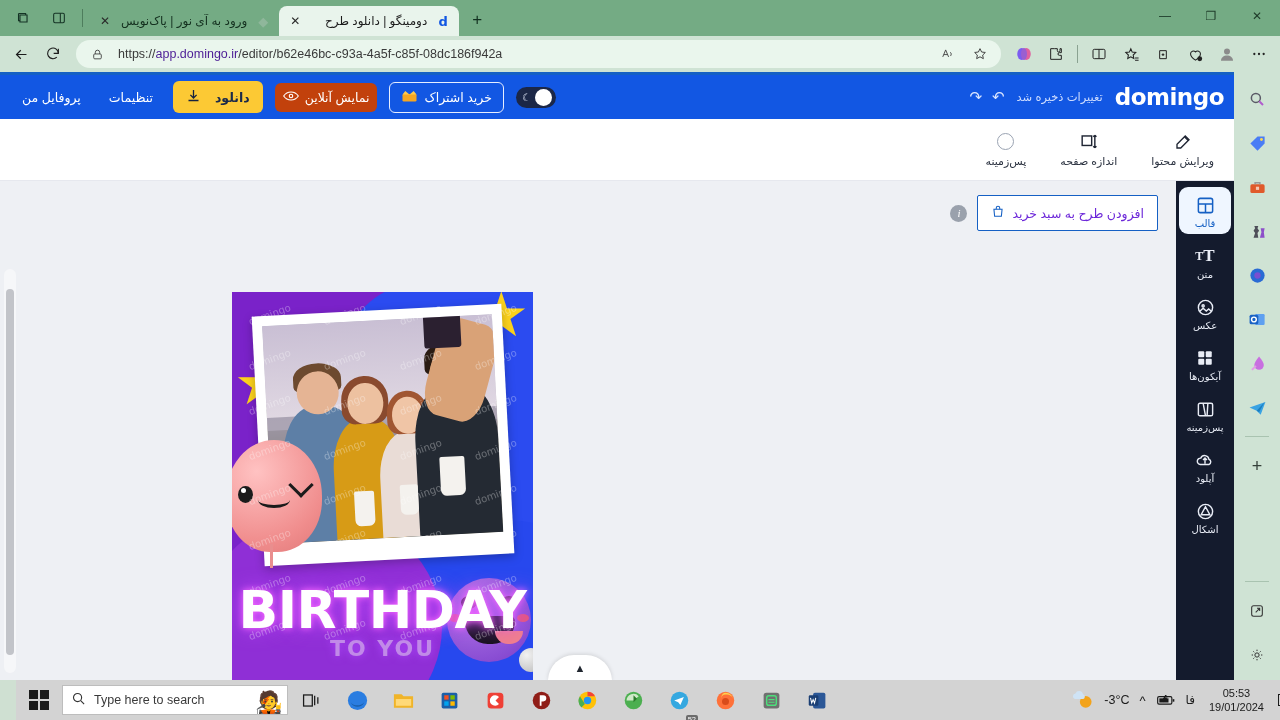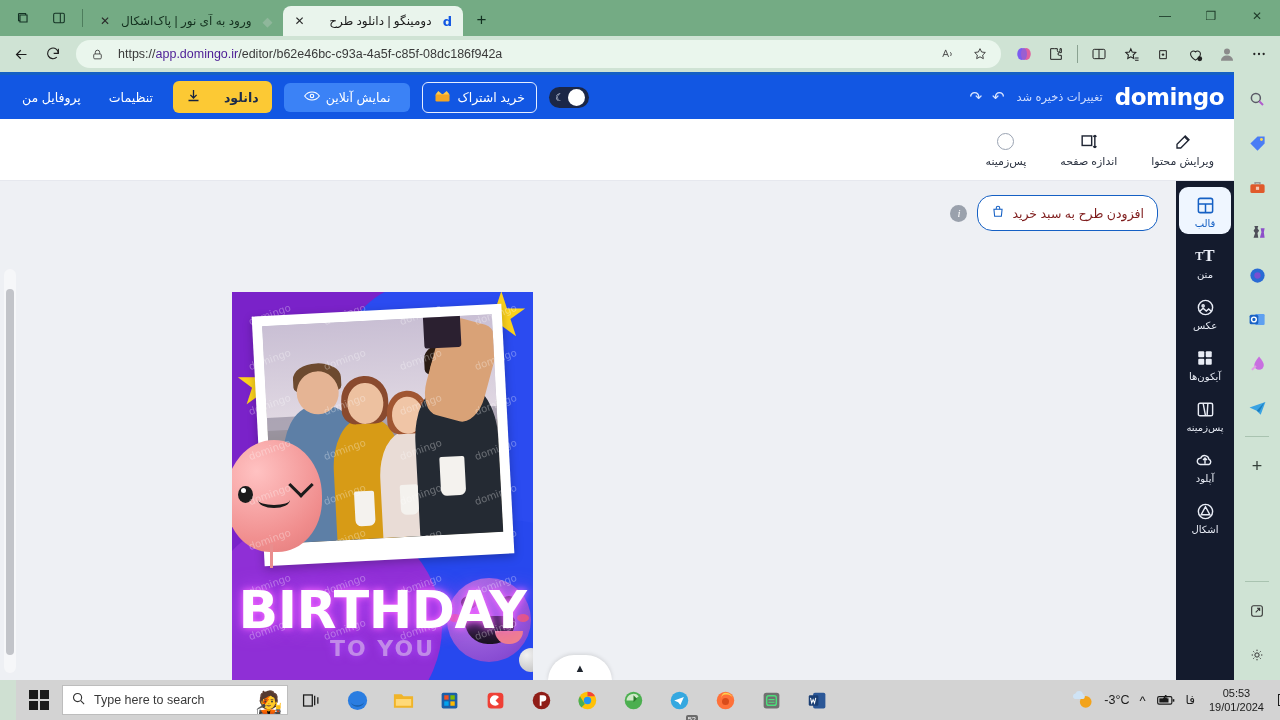--- a/index.html
+++ b/index.html
@@ -112,25 +112,25 @@
   .logo {
     font-size: 23px; font-weight: bold; color: #fff; letter-spacing: -.5px;
     font-family: "DejaVu Sans", sans-serif; display: flex; align-items: center;
   }
   .saved-note { font-size: 11.5px; color: #cddcff; }
   .undo-redo { display: flex; gap: 10px; align-items: center; color: #dbe6ff; font-size: 15px; }
   .hdr-spacer { flex: 1 1 auto; }
   .hdr-link { color: #fff; font-size: 12.5px; padding: 4px 8px; border-radius: 4px; }
   .btn-download {
     background: #fcc934; color: #1b2a4a; font-size: 12.5px; font-weight: bold;
-    border-radius: 6px; padding: 7px 13px; display: flex; align-items: center; gap: 23px;
+    border-radius: 6px; padding: 7px 13px; display: flex; align-items: center; gap: 14px;
   }
   .btn-preview {
-    background: #3b82f6; color: #fff; font-size: 12.5px; border-radius: 6px;
-    padding: 7px 20px; display: flex; align-items: center; gap: 6px;
+    background: #c2410c; color: #fff; font-size: 12.5px; border-radius: 6px;
+    padding: 7px 8px; display: flex; align-items: center; gap: 6px;
   }
   .btn-sub {
     border: 1px solid #e7eeff; color: #fff; font-size: 12.5px; border-radius: 6px;
     padding: 6px 11px; display: flex; align-items: center; gap: 6px; background: transparent;
   }
   .crown { font-size: 13px; }
   .theme-toggle {
     width: 40px; height: 21px; border-radius: 12px; background: #1b2747;
     display: flex; align-items: center; padding: 2px; direction: ltr;
   }
@@ -165,22 +165,22 @@
   .panel-item .p-ico { height: 22px; display: flex; align-items: center; font-size: 18px; }
   .panel-item .p-lbl { font-size: 10px; white-space: nowrap; }
   .panel-item.active { background: #eff6ff; color: #1560c4; }
 
   .canvas-area { flex: 1 1 auto; position: relative; overflow: hidden; }
   .cart-row {
     position: absolute; top: 14px; left: 0; width: 100%;
     display: flex; direction: rtl; align-items: center; gap: 10px; padding: 0 18px;
   }
   .btn-cart {
-    border: 1px solid #1560c4; color: #7f1d1d; background: #fff; font-size: 12.5px;
-    border-radius: 15px; padding: 8px 13px; display: flex; align-items: center; gap: 7px;
+    border: 1px solid #1560c4; color: #6d28d9; background: #fff; font-size: 12.5px;
+    border-radius: 2px; padding: 8px 13px; display: flex; align-items: center; gap: 7px;
   }
   .info-badge {
     width: 17px; height: 17px; border-radius: 50%; background: #9aa1ac; color: #fff;
     font-size: 11px; font-style: italic; display: flex; align-items: center; justify-content: center;
     font-family: "Liberation Serif", serif;
   }
 
   
   .poster {
     position: absolute; left: 232px; top: 111px; width: 301px; height: 388px;
@@ -363,21 +363,21 @@
           <svg width="16" height="16" viewBox="0 0 24 24" fill="none" stroke="currentColor" stroke-width="1.6">
             <rect x="4" y="5" width="16" height="14" rx="2"></rect>
               <path d="M14 5v14"></path>
           </svg>
         </div>
         <div class="vsep"></div>
       </div>
 
       <div class="tab inactive">
         <span class="favicon" style="color:#8fb79b;">◆</span>
-        <span class="tab-title">ورود به آی نور | پاک‌اشکال</span>
+        <span class="tab-title">ورود به آی نور | پاک‌نویس</span>
         <span class="tab-close">✕</span>
       </div>
 
       <div class="tab active">
         <span class="favicon" style="color:#1257e3;font-family:'DejaVu Sans',sans-serif;">d</span>
         <span class="tab-title">دومینگو | دانلود طرح</span>
         <span class="tab-close">✕</span>
       </div>
 
       <div class="newtab">+</div>

